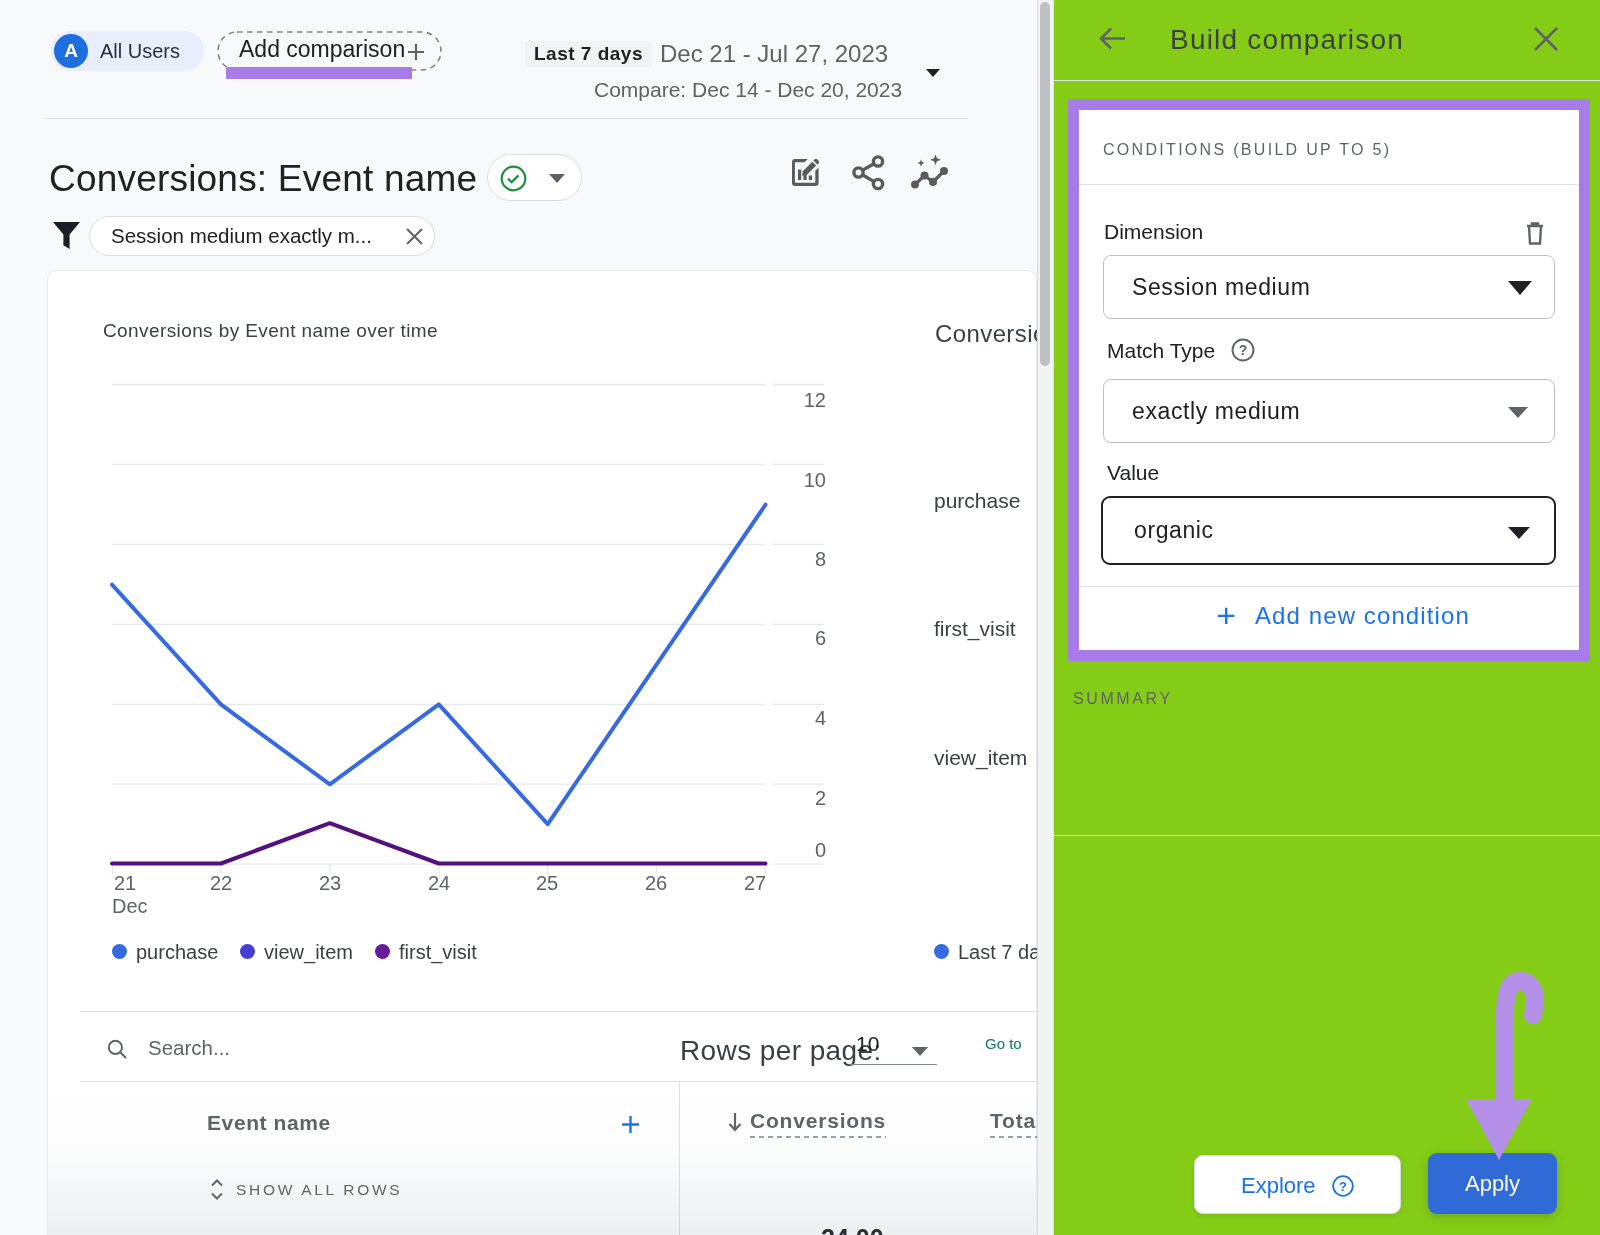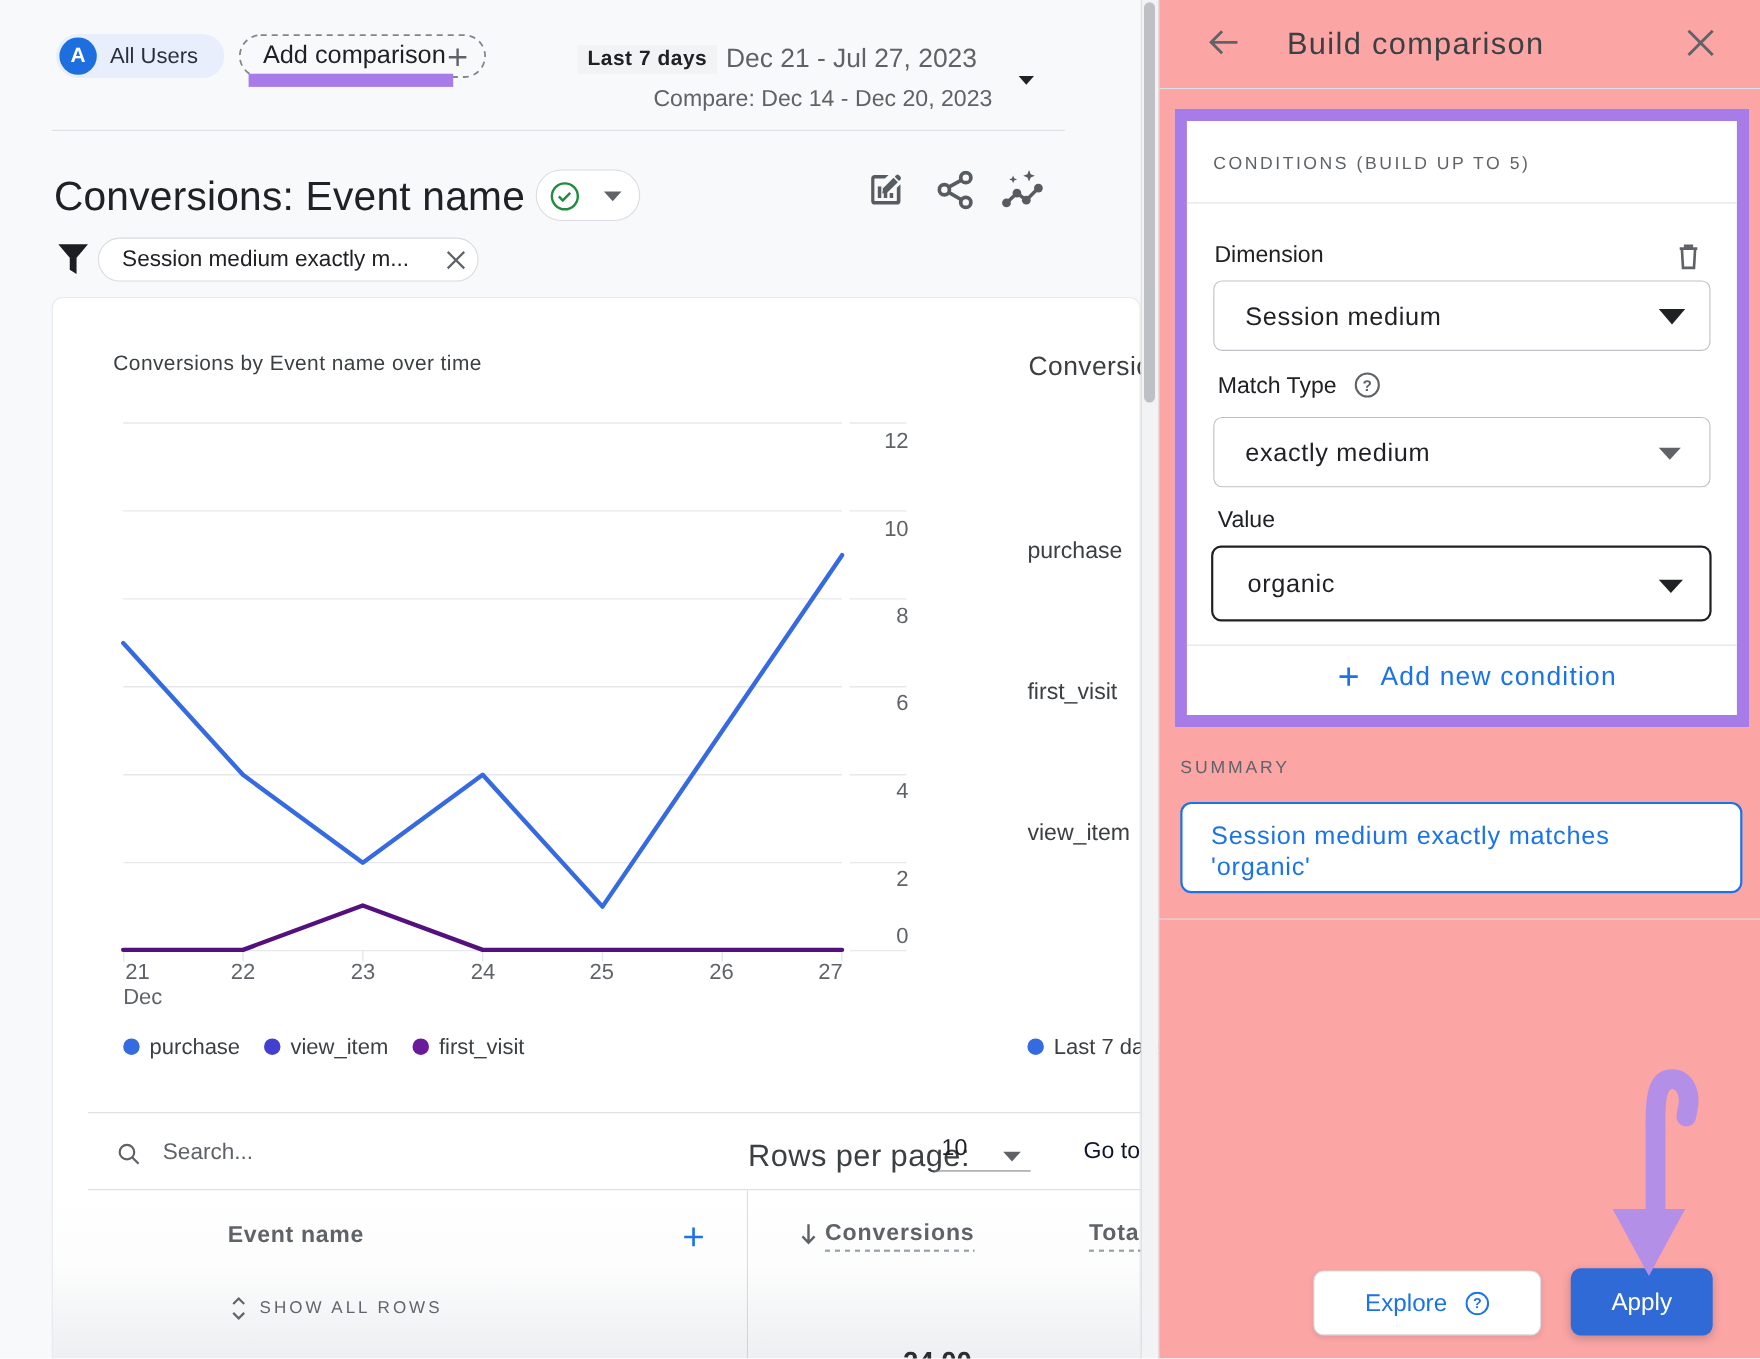--- a/index.html
+++ b/index.html
@@ -32,33 +32,33 @@
   .leg { position:absolute; font-size:20px; color:#3c4043; }
   .dot { position:absolute; width:15px; height:15px; border-radius:50%; }
   
   .srch-div1 { position:absolute; left:80px; top:1011px; width:957px; height:1px; background:#dcdfe3; }
   .srch-div2 { position:absolute; left:80px; top:1081px; width:957px; height:1px; background:#dcdfe3; }
   .search-tx { position:absolute; left:148px; top:1036px; font-size:20.5px; color:#5f6368; }
   .rpp { position:absolute; left:680px; top:1035px; font-size:28px; color:#3c4043; letter-spacing:0.4px; }
   .rpp-10 { position:absolute; left:856px; top:1032px; font-size:21px; color:#202124; }
   .rpp-line { position:absolute; left:849px; top:1064px; width:88px; height:1px; background:#80868b; }
   .rpp-caret { position:absolute; left:912px; top:1047px; width:0; height:0; border-left:8px solid transparent; border-right:8px solid transparent; border-top:9px solid #5f6368; }
-  .goto { position:absolute; left:985px; top:1035px; font-size:21px; color:#0f172a; }
+  .goto { position:absolute; left:985px; top:1035px; font-size:15px; color:#0f766e; }
   .col-div { position:absolute; left:679px; top:1082px; width:1px; height:153px; background:#dcdfe3; }
   .th-event { position:absolute; left:207px; top:1111px; font-size:21px; font-weight:600; color:#5f6368; letter-spacing:0.6px; }
   .th-conv { position:absolute; left:750px; top:1109px; font-size:21px; font-weight:600; color:#5f6368; letter-spacing:0.8px; padding-bottom:5px; background:linear-gradient(90deg,#9aa0a6 0 0) bottom/0 0, repeating-linear-gradient(90deg,#9aa0a6 0 5px,transparent 5px 9px) bottom left/100% 2px no-repeat; }
   .th-total { position:absolute; left:990px; top:1109px; font-size:21px; font-weight:600; color:#5f6368; letter-spacing:0.8px; padding-bottom:5px; width:47px; overflow:hidden; white-space:nowrap; background:repeating-linear-gradient(90deg,#9aa0a6 0 5px,transparent 5px 9px) bottom left/100% 2px no-repeat;}
   .showall { position:absolute; left:236px; top:1181px; font-size:15.5px; font-weight:500; color:#5f6368; letter-spacing:2.7px; }
   .total-num { position:absolute; left:821px; top:1224px; font-size:25px; font-weight:600; color:#202124; }
   .bottom-grad { position:absolute; left:48px; top:1082px; width:988px; height:153px; background:linear-gradient(to bottom, rgba(120,130,150,0) 0%, rgba(120,130,150,0.02) 45%, rgba(120,130,150,0.13) 100%); pointer-events:none; }
   
   .sb-track { position:absolute; left:1037px; top:0; width:16px; height:1235px; background:#f2f3f5; border-left:1px solid #dadce0; }
   .sb-thumb { position:absolute; left:1040px; top:2px; width:10px; height:364px; background:#bdc1c6; border-radius:6px; }
   
-  #panel { position:absolute; left:1053px; top:0; width:547px; height:1235px; background:#fca5a5; border-left:1px solid #e3e5e8; }
+  #panel { position:absolute; left:1053px; top:0; width:547px; height:1235px; background:#84cc16; border-left:1px solid #e3e5e8; }
   .p-title { position:absolute; left:116px; top:24px; font-size:28px; color:#3c4043; letter-spacing:1.2px; }
   .p-divider { position:absolute; left:0; top:80px; width:547px; height:1px; background:#dcdfe3; }
   .cond-box { position:absolute; left:14px; top:99px; width:522px; height:562px; border:11px solid #a87ce8; background:#fff; }
   .cond-label { position:absolute; left:24px; top:31px; font-size:16px; color:#5f6368; letter-spacing:2.3px; }
   .cond-div1 { position:absolute; left:0px; top:74px; width:500px; height:1px; background:#e0e2e5; }
   .cond-div2 { position:absolute; left:0px; top:476px; width:500px; height:1px; background:#e0e2e5; }
   .lbl { position:absolute; font-size:21px; color:#202124; }
   .sel { position:absolute; left:24px; width:452px; height:64px; background:#fff; border:1px solid #bdc1c6; border-radius:8px; }
   .sel .tx { position:absolute; left:28px; top:0; height:62px; line-height:62px; font-size:23px; color:#202124; letter-spacing:0.6px; }
   .caret-big { position:absolute; right:22px; top:25px; width:0; height:0; border-left:12px solid transparent; border-right:12px solid transparent; border-top:14px solid #202124; }
@@ -266,23 +266,20 @@
       <div class="lbl" style="left:28px;top:351px">Value</div>
       <div class="sel" style="top:386px;left:22px;width:455px;height:69px;border:2.5px solid #202124;border-radius:9px">
           <div class="tx" style="left:31px;line-height:64px">organic</div>
           <div class="caret-md"></div>
         </div>
       <div class="cond-div2"></div>
       <div class="addcond"><span class="plus">+</span><span class="tx">Add new condition</span></div>
     </div>
   </div>
   <div class="summary-lbl">SUMMARY</div>
-  <div class="summary-box">
-      <div class="tx">Session medium exactly matches<br>'organic'</div>
-    </div>
   <div class="p-divider2" style="position:absolute;left:1053px;top:835px;width:547px;height:1px;background:#dcdfe3;"></div>
   <div class="btn-explore"><span class="tx">Explore</span>
     <svg style="vertical-align:middle;margin-left:12px" width="22" height="22" viewBox="0 0 22 22">
         <circle cx="11" cy="11" r="9.8" fill="none" stroke="#1a73e8" stroke-width="1.8"></circle>
         <text x="11" y="15.5" font-size="13" font-weight="bold" fill="#1a73e8" text-anchor="middle" font-family="Liberation Sans">?</text>
       </svg>
   </div>
   <div class="btn-apply">Apply</div>
 
   <svg class="abs" style="left:1455px;top:968px" width="95" height="200" viewBox="0 0 95 200">

